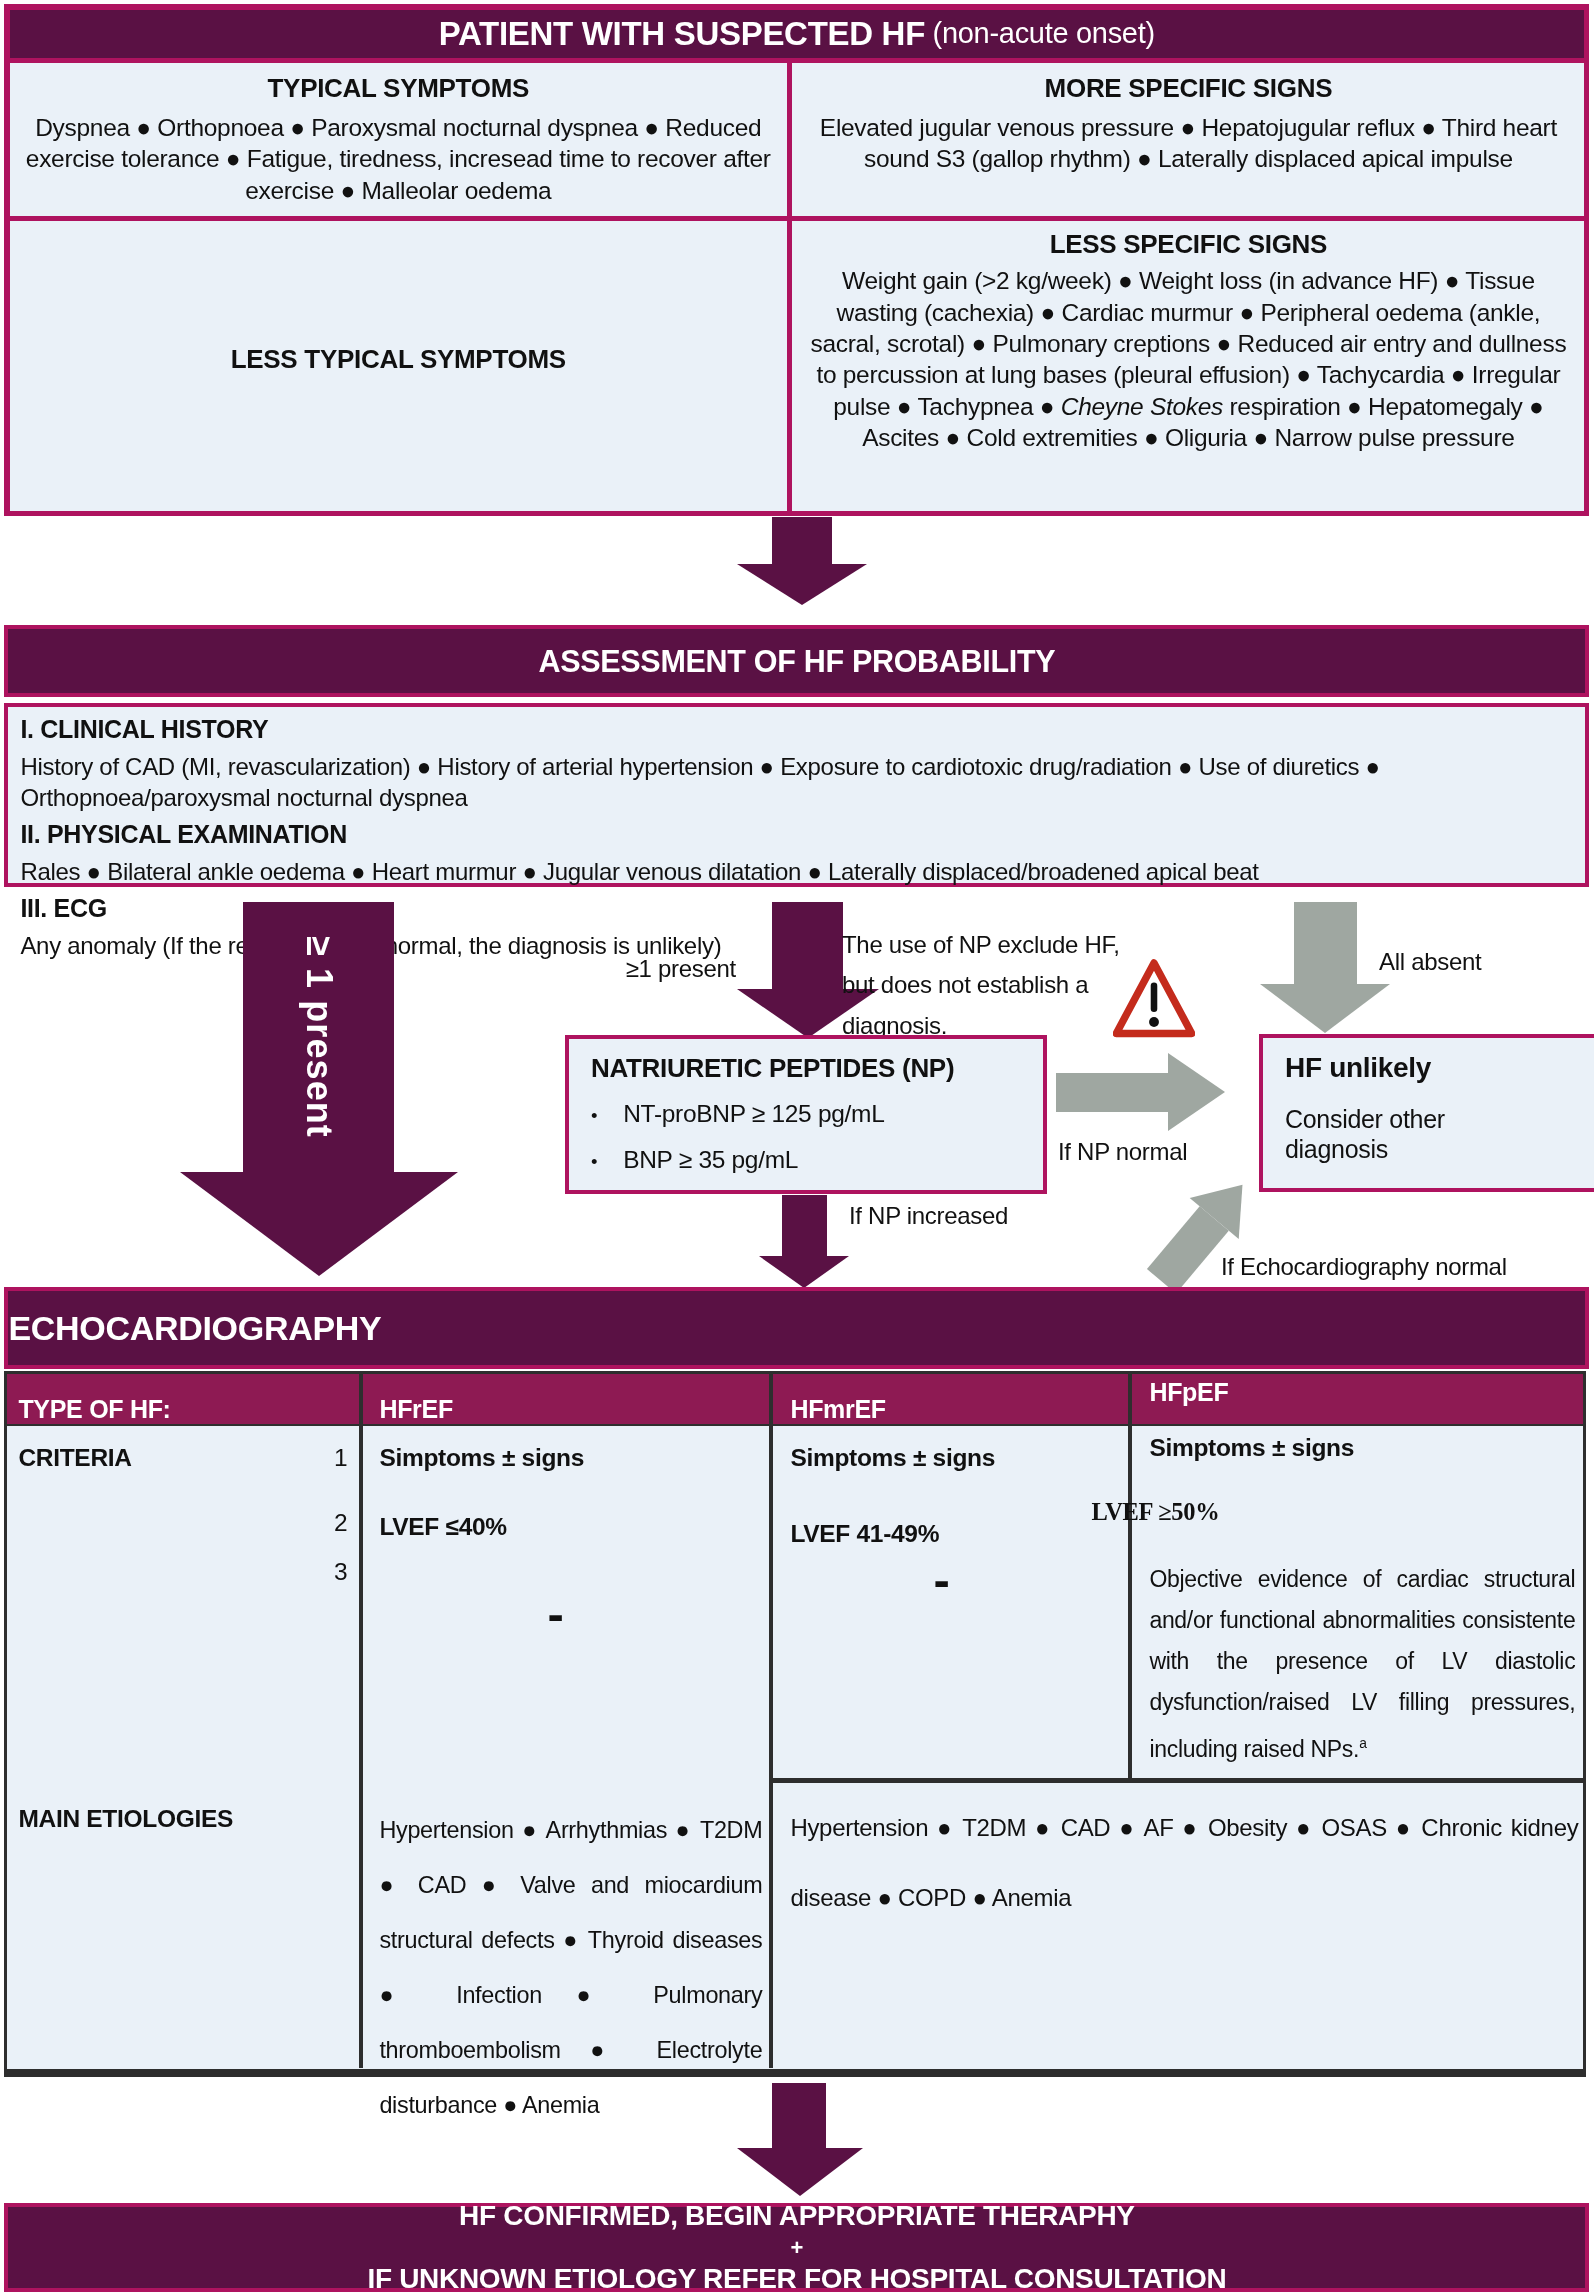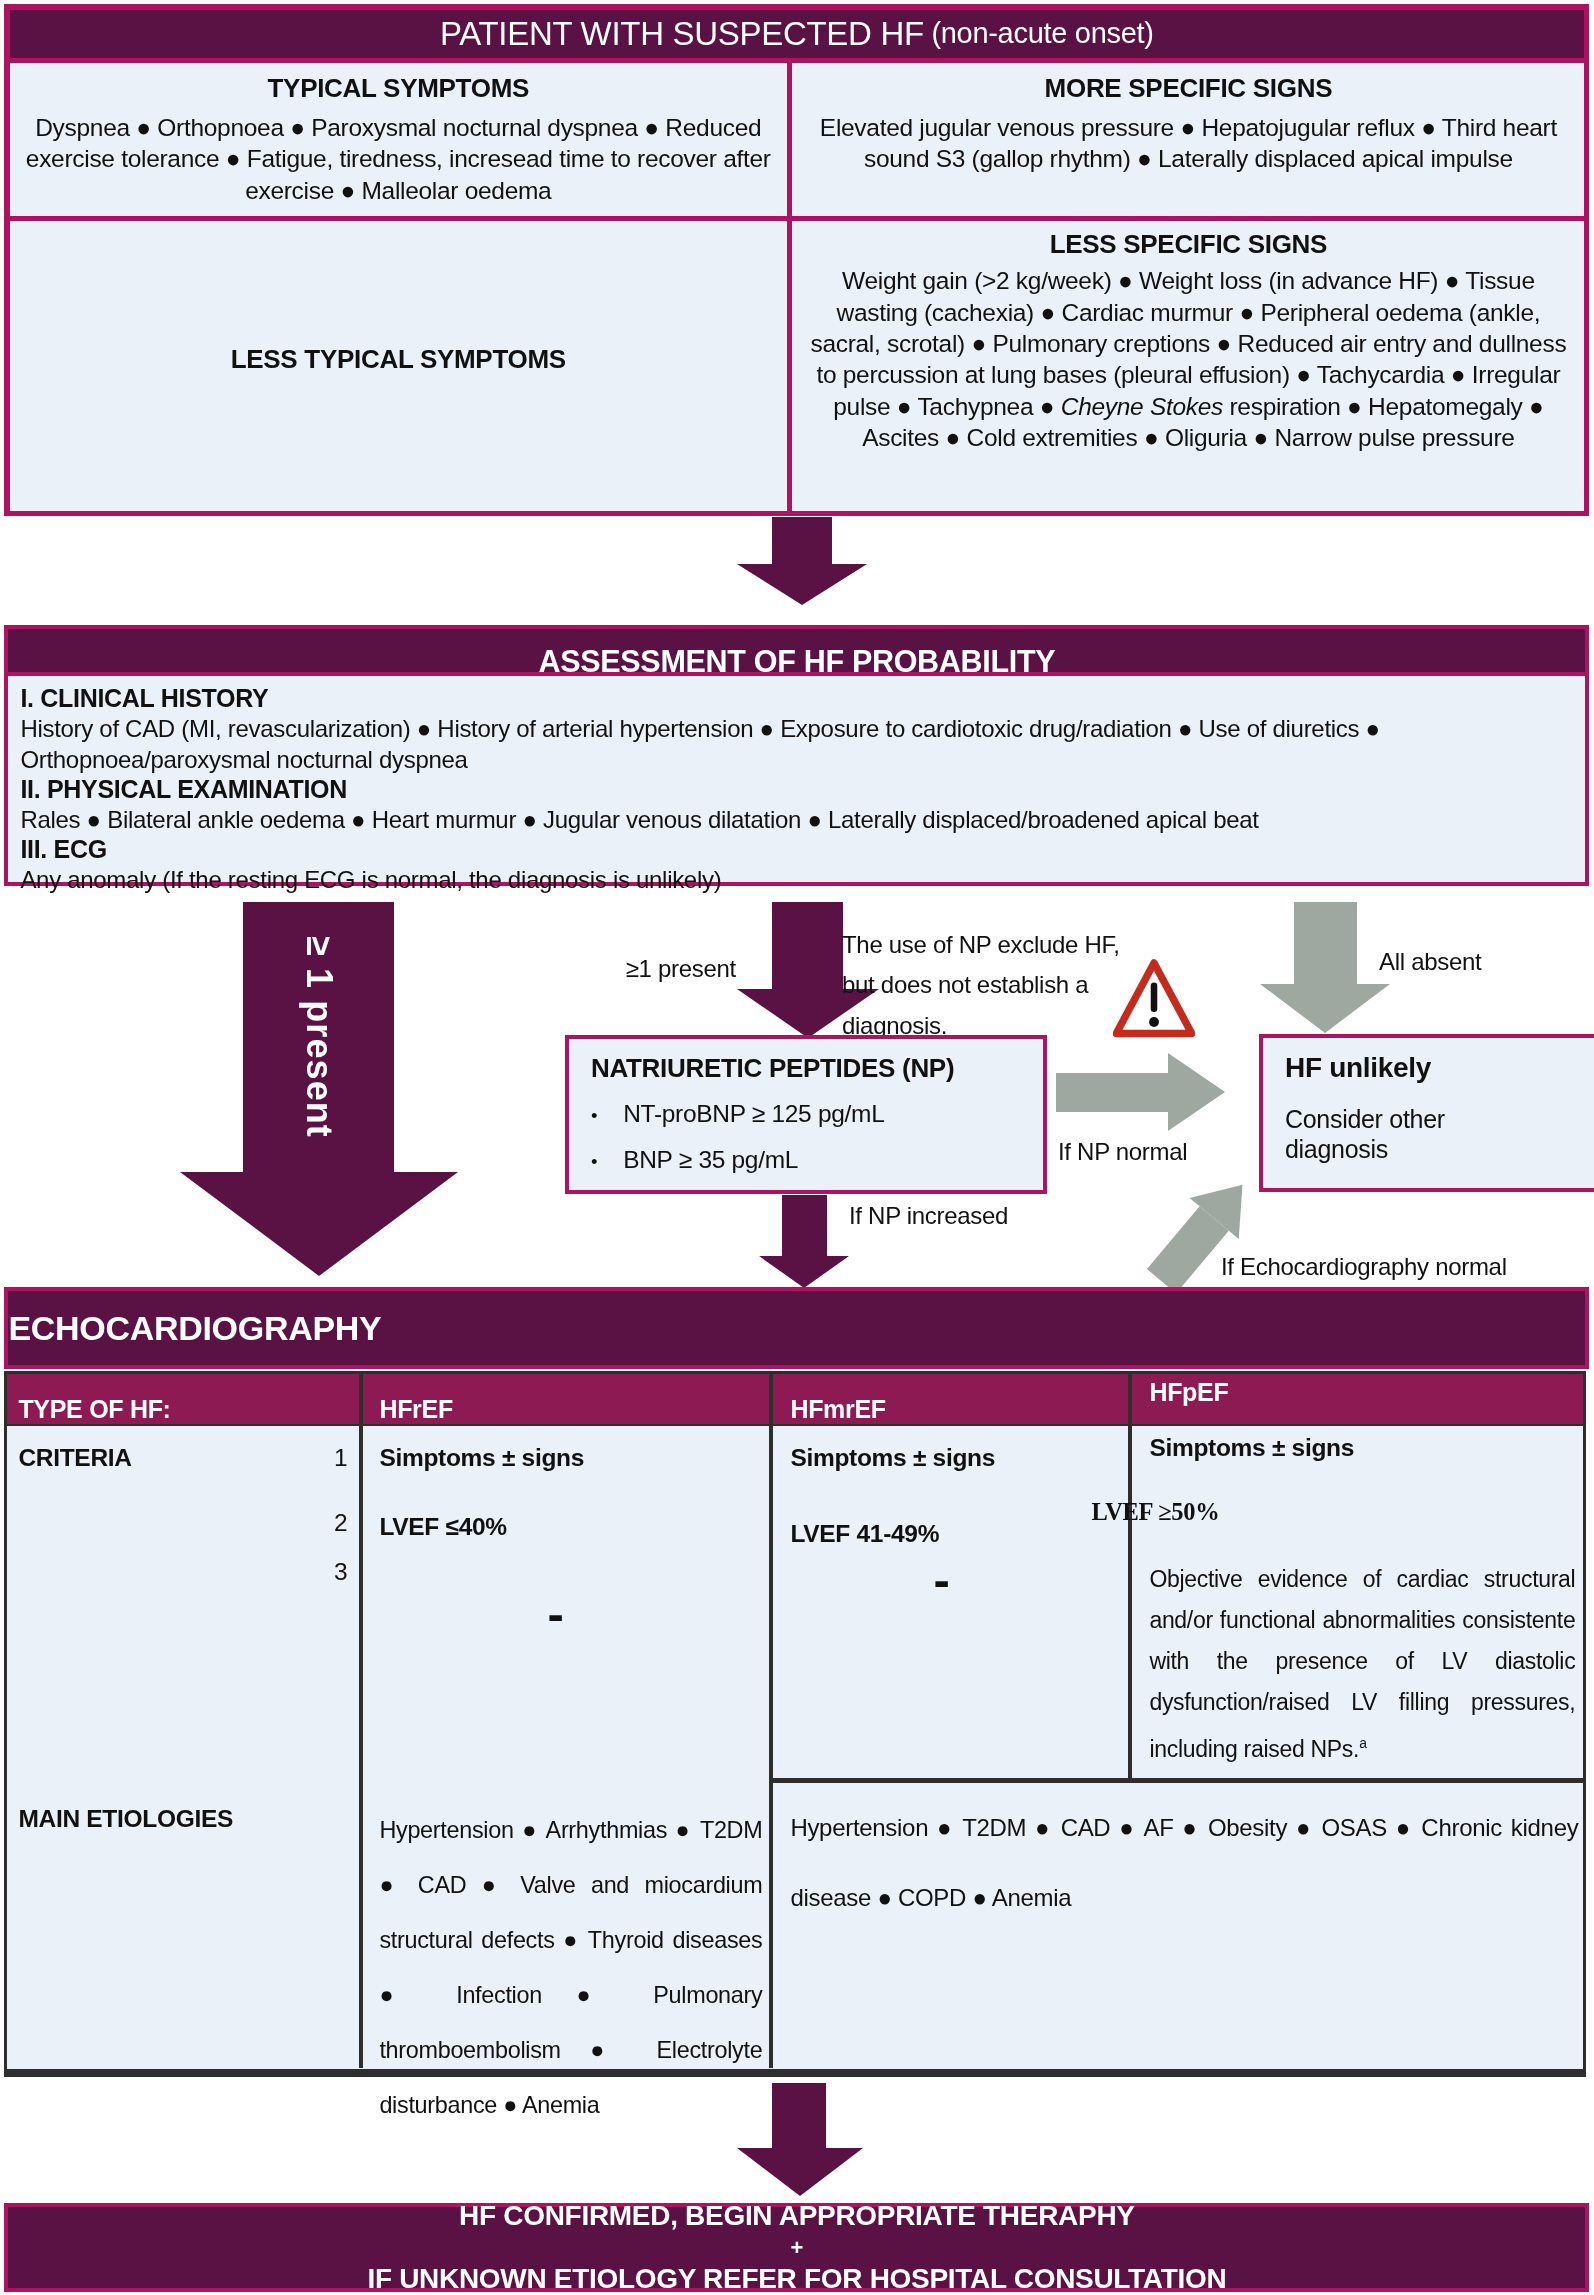--- a/index.html
+++ b/index.html
@@ -9,21 +9,21 @@
   *{margin:0;padding:0;box-sizing:border-box;}
   html,body{background:#ffffff;}
   body{font-family:"Liberation Sans",sans-serif;color:var(--ink);letter-spacing:-0.3px;}
   #page{position:relative;width:1594px;height:2295px;background:#ffffff;overflow:hidden;}
   .abs{position:absolute;}
 
   
   #top-section{left:4.4px;top:4.4px;width:1585px;height:512px;background:var(--crimson);}
   #top-header{left:5.4px;top:5.4px;width:1574px;height:48px;background:var(--plum);
     display:flex;align-items:center;justify-content:center;gap:7.6px;color:#fff;}
-  #top-header .b{font-size:33px;font-weight:normal;}
+  #top-header .b{font-size:33px;font-weight:bold;}
   #top-header .n{font-size:29px;font-weight:normal;}
   .symptom-box{background:var(--lblue);display:flex;flex-direction:column;align-items:center;}
   .symptom-box h2{font-size:26px;font-weight:bold;text-align:center;}
   .symptom-box p{font-size:24.5px;line-height:1.28;text-align:center;width:96%;}
   #box-tl{left:5.4px;top:59px;width:777px;height:153px;padding-top:9.8px;}
   #box-tl h2{margin-bottom:7.6px;}
   #box-tr{left:788px;top:59px;width:792px;height:153px;padding-top:9.8px;}
   #box-tr h2{margin-bottom:7.6px;}
   #box-bl{left:5.4px;top:217px;width:777px;height:290px;justify-content:center;}
   #box-bl h2{margin-bottom:13px;}
@@ -33,22 +33,22 @@
   
   .shaft{background:var(--plum);}
   .gshaft{background:var(--gray);}
   .head-down{width:0;height:0;}
   
   
   #assess-header{left:4.4px;top:605px;width:1585px;height:72px;background:var(--plum);
     border:4.4px solid var(--crimson);display:flex;align-items:center;justify-content:center;gap:6.5px;color:#fff;margin-top:20px;}
   #assess-header .b{font-size:30.5px;font-weight:bold;}
   #assess-header .n{font-size:27px;}
-  #assess-box{left:4.4px;top:672px;width:1585px;height:214px;background:var(--lblue);
-    border:4.4px solid var(--crimson);padding:7.6px 12px;display:flex;flex-direction:column;gap:0;}
+  #assess-box{left:4.4px;top:703px;width:1585px;height:184px;background:var(--lblue);
+    border:4.4px solid var(--crimson);padding:7.6px 12px;display:flex;flex-direction:column;gap:7px;}
   #assess-box h3{font-size:25px;font-weight:bold;}
   #assess-box p{font-size:24px;line-height:1.3;}
 
   
   .flow-label{font-size:24px;color:var(--ink);}
   #big-arrow-shaft{left:243px;top:902px;width:151px;height:270px;display:flex;align-items:center;justify-content:center;}
   #big-arrow-text{writing-mode:vertical-rl;text-orientation:mixed;color:#fff;font-size:36px;font-weight:bold;letter-spacing:1.1px;white-space:nowrap;}
   #big-arrow-head{left:180px;top:1172px;border-left:139px solid transparent;border-right:139px solid transparent;border-top:104px solid var(--plum);}
 
   #np-arrow-shaft{left:772px;top:902px;width:71px;height:87px;}

